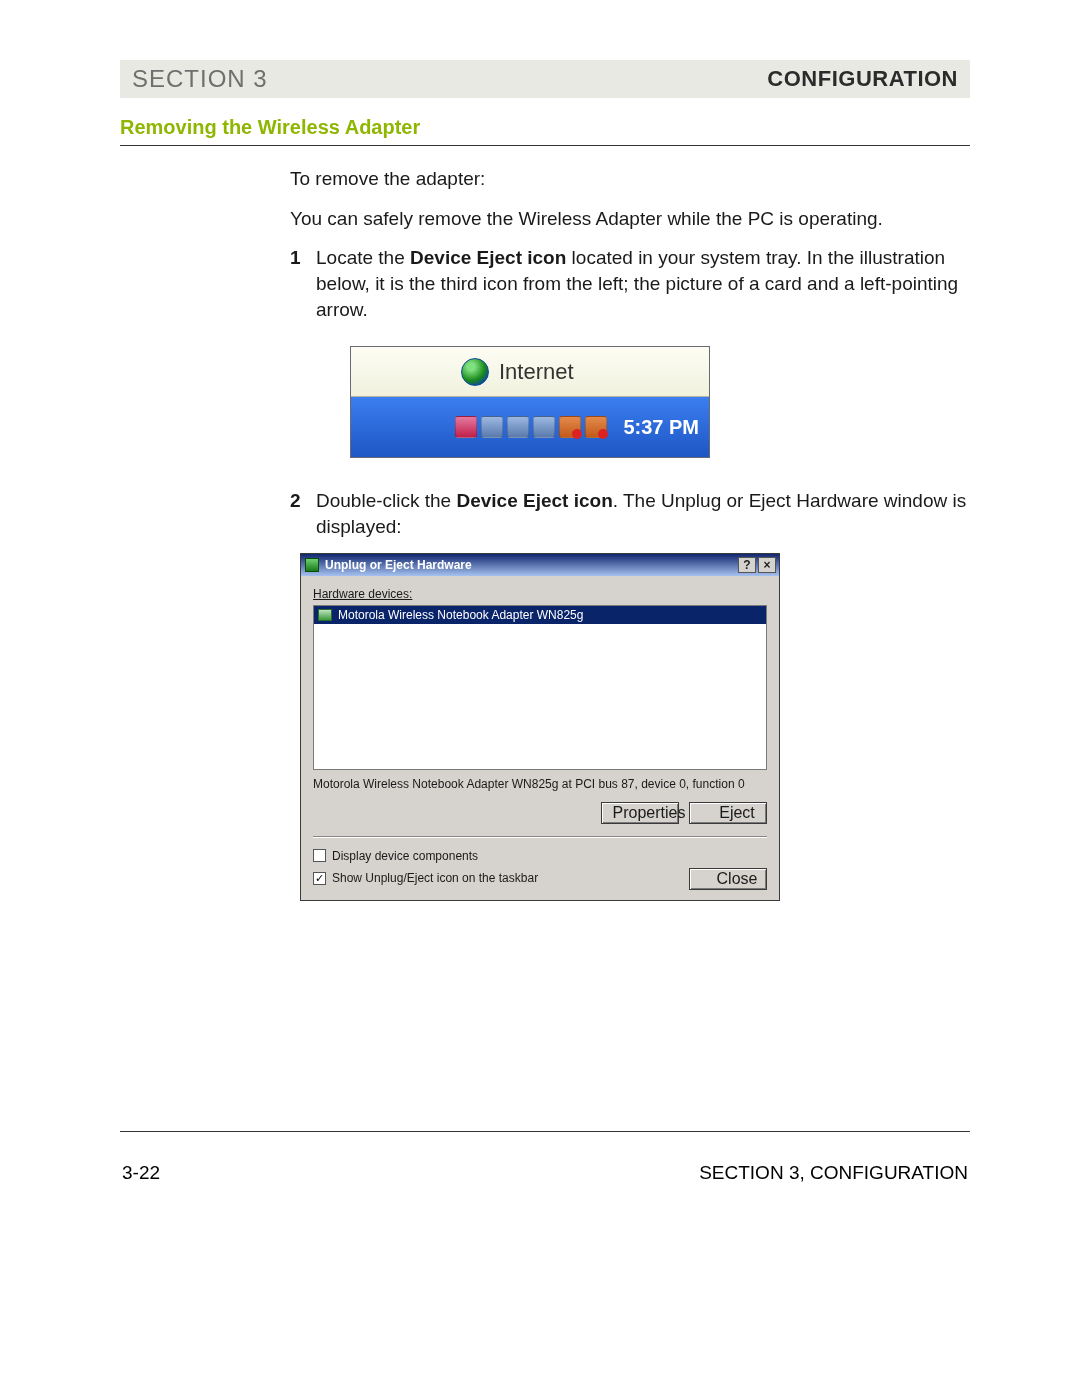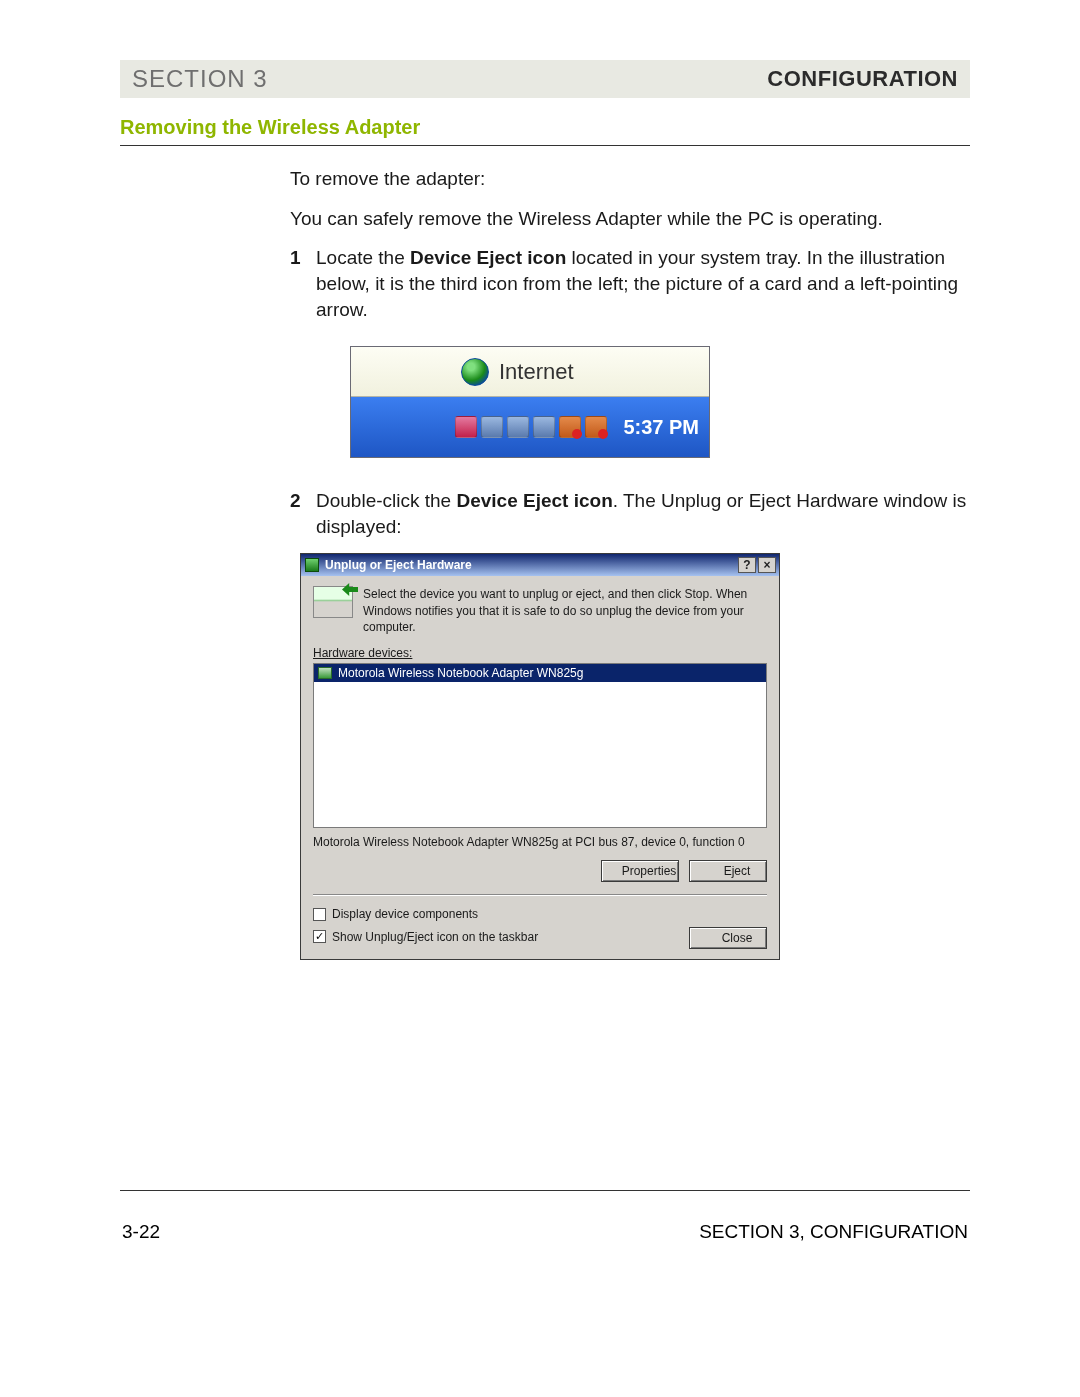--- a/index.html
+++ b/index.html
@@ -155,21 +155,21 @@
     background:#0a246a; color:#fff; padding: 1px 4px;
     display:flex; align-items:center; gap:6px; font-size:12px;
   }
   .hw-item-icon { width:14px; height:12px; background:linear-gradient(#c0e0c0,#3a9a3a); border:1px solid #2a6a2a; }
   .hw-desc { margin: 6px 0 10px 0; font-size: 12px; }
   .btn-row { display:flex; gap:10px; justify-content:flex-end; margin-bottom: 12px; }
   .btn {
     width: 78px; height: 22px;
     background:#d6d3ce; border:1px solid #3a3a3a;
     box-shadow: inset 1px 1px 0 #fff, inset -1px -1px 0 #7a7a7a;
-    font-size:12px; display:flex; align-items:center; justify-content:center;padding-left:18px;
+    font-size:16px; display:flex; align-items:center; justify-content:center;padding-left:18px;
   }
   .hr { border-top:1px solid #888; border-bottom:1px solid #fff; margin: 4px 0 10px 0; height:0; }
   .chk { display:flex; align-items:center; gap:6px; margin-bottom:6px; font-size:12px; }
   .chkbox { width:13px; height:13px; background:#fff; border:1px solid #555; display:flex; align-items:center; justify-content:center; font-size:11px; color:#000; }
   .close-row { display:flex; justify-content:flex-end; margin-top:-24px;margin-left:28px; }
 
   .footer-rule {
     border-top: 1px solid #333;
     margin-top: 230px;
   }
@@ -236,24 +236,20 @@
         <div class="titlebar-left">
           <span class="title-icon"></span>
           <span>Unplug or Eject Hardware</span>
         </div>
         <div class="winbtns">
           <div class="wb">?</div>
           <div class="wb">×</div>
         </div>
       </div>
       <div class="dlg-body">
-        <div class="dlg-intro">
-          <div class="card-icon"></div>
-          <div>Select the device you want to unplug or eject, and then click Stop. When Windows notifies you that it is safe to do so unplug the device from your computer.</div>
-        </div>
         <div class="hw-label">Hardware devices:</div>
         <div class="hw-list">
           <div class="hw-item">
             <span class="hw-item-icon"></span>
             <span>Motorola Wireless Notebook Adapter WN825g</span>
           </div>
         </div>
         <div class="hw-desc">Motorola Wireless Notebook Adapter WN825g at PCI bus 87, device 0, function 0</div>
         <div class="btn-row">
           <div class="btn">Properties</div>

